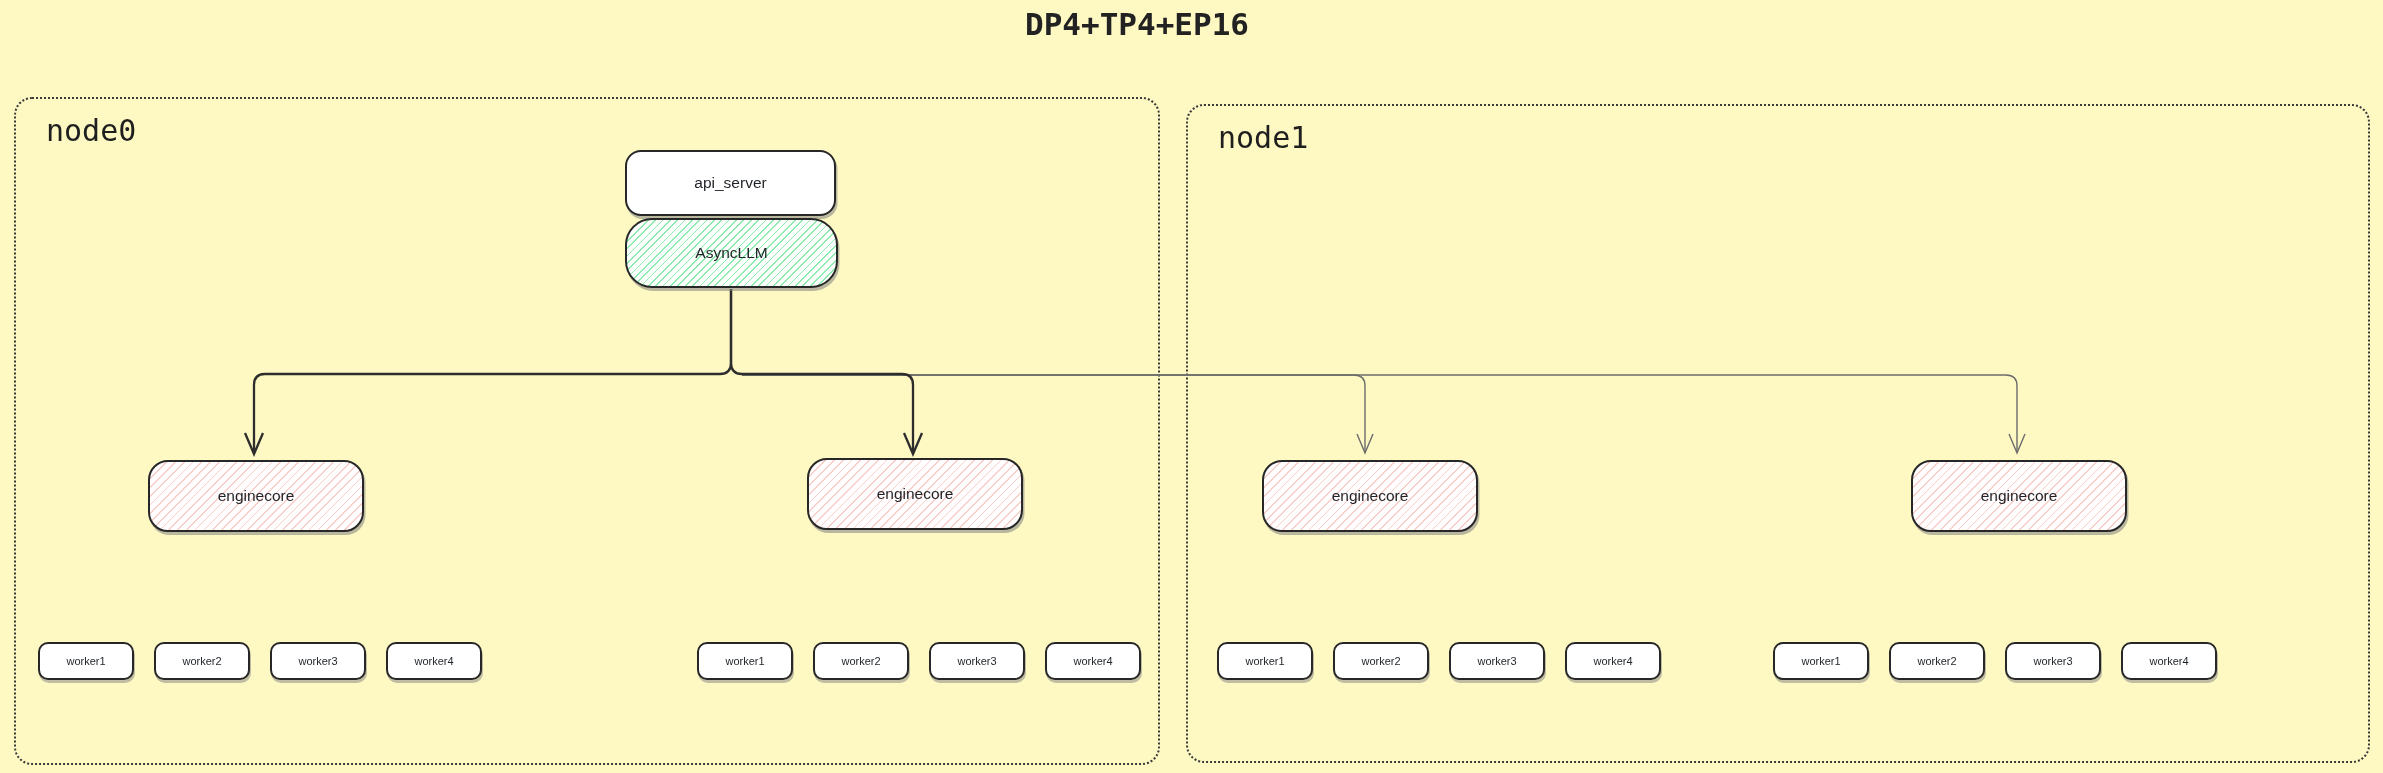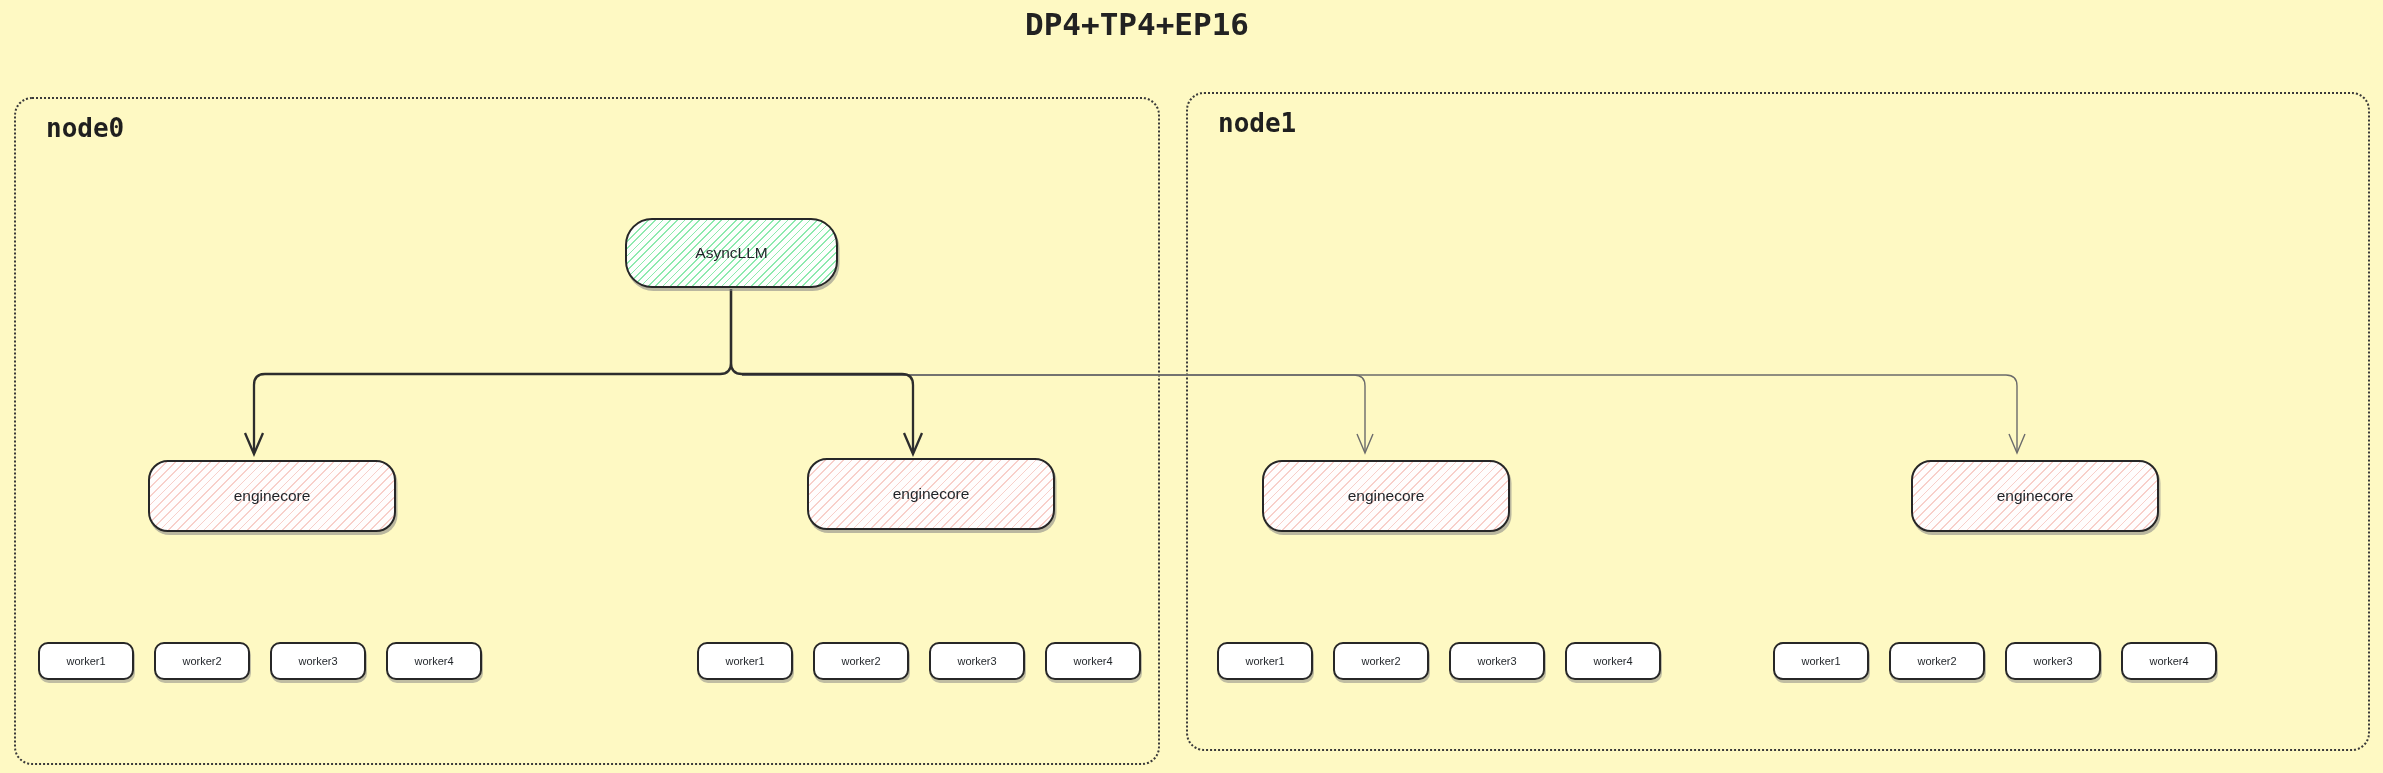--- a/index.html
+++ b/index.html
@@ -23,22 +23,22 @@
   .node-box{
     position:absolute;
     border:2.5px dotted #3a3a3a;
     border-radius:18px;
     background:transparent;
   }
   .node-label{
     position:absolute;
     left:30px;top:14px;
     font-family:"DejaVu Sans Mono", monospace;
-    font-weight:bold;
-    font-size:26px;
+    font-weight:normal;
+    font-size:30px;
     color:#1f1f1f;
   }
   .rbox{
     position:absolute;
     box-sizing:border-box;
     border:2.5px solid #272727;
     background:#ffffff;
     display:flex;align-items:center;justify-content:center;
     font-size:15.5px;
     color:#1f2328;
@@ -51,21 +51,21 @@
   .greenhatch{
     width:213px;height:70px;
     border-radius:27px;
     background-image:repeating-linear-gradient(
       135deg,
       rgba(255,255,255,0) 0px, rgba(255,255,255,0) 4px,
       rgba(122,230,160,0.85) 4px, rgba(122,230,160,0.85) 5.2px);
     background-color:#fdfffd;
   }
   .engine{
-    width:248px;height:72px;
+    width:216px;height:72px;
     border-radius:20px;
     background-image:repeating-linear-gradient(
       135deg,
       rgba(255,255,255,0) 0px, rgba(255,255,255,0) 5px,
       rgba(242,170,160,0.55) 5px, rgba(242,170,160,0.55) 6.2px);
     background-color:#fffdfd;
   }
   .worker{
     width:96px;height:38px;
     border-radius:10px;
@@ -82,21 +82,21 @@
 <body>
 
 <div id="canvas">
 
   <div class="title">DP4+TP4+EP16</div>
 
   <div class="node-box" style="left:14px;top:97px;width:1142px;height:664px;">
     <div class="node-label">node0</div>
   </div>
 
-  <div class="node-box" style="left:1186px;top:92px;width:1180px;height:655px;">
+  <div class="node-box" style="left:1186px;top:104px;width:1180px;height:655px;">
     <div class="node-label">node1</div>
   </div>
 
   <svg class="connectors" width="2383" height="773" viewBox="0 0 2383 773">
 
     <g stroke="#6b6b6b" stroke-width="1.4" fill="none">
       <path d="M742 375 L1354 375 Q1365 375 1365 386 L1365 451"></path>
       <path d="M1357 434 L1365 453 L1373 434"></path>
     </g>
     <g stroke="#6b6b6b" stroke-width="1.4" fill="none">
@@ -107,20 +107,23 @@
     <g stroke="#2d2d2d" stroke-width="2.3" fill="none">
       <path d="M731 289 L731 363 Q731 374 720 374 L265 374 Q254 374 254 385 L254 452"></path>
       <path d="M245 433 L254 454 L263 433"></path>
     </g>
     <g stroke="#2d2d2d" stroke-width="2.3" fill="none">
       <path d="M731 289 L731 363 Q731 374 742 374 L902 374 Q913 374 913 385 L913 452"></path>
       <path d="M904 433 L913 454 L922 433"></path>
     </g>
   </svg>
 
+  <div class="rbox apibox" style="left:625px;top:150px;">
+    <span>api_server</span>
+  </div>
   <div class="rbox greenhatch" style="left:625px;top:218px;">
     <span>AsyncLLM</span>
   </div>
 
   <div class="rbox engine" style="left:148px;top:460px;">
     <span>enginecore</span>
   </div>
   <div class="rbox engine" style="left:807px;top:458px;">
     <span>enginecore</span>
   </div>

